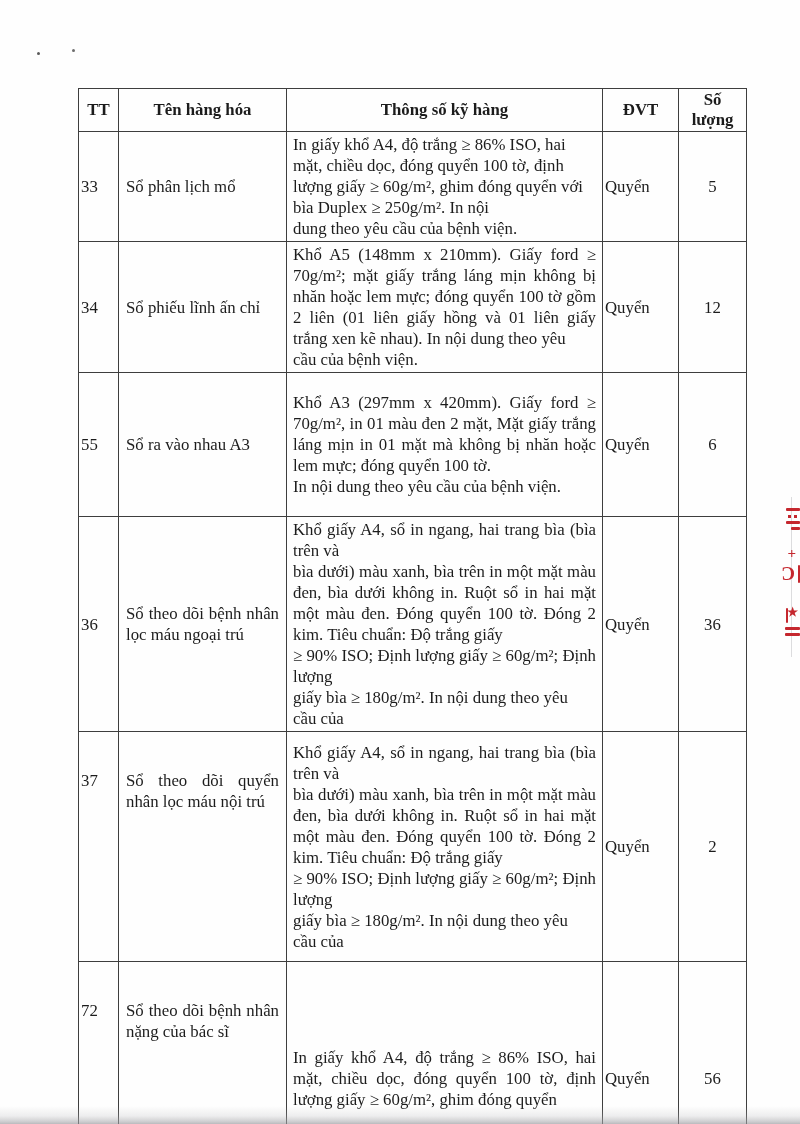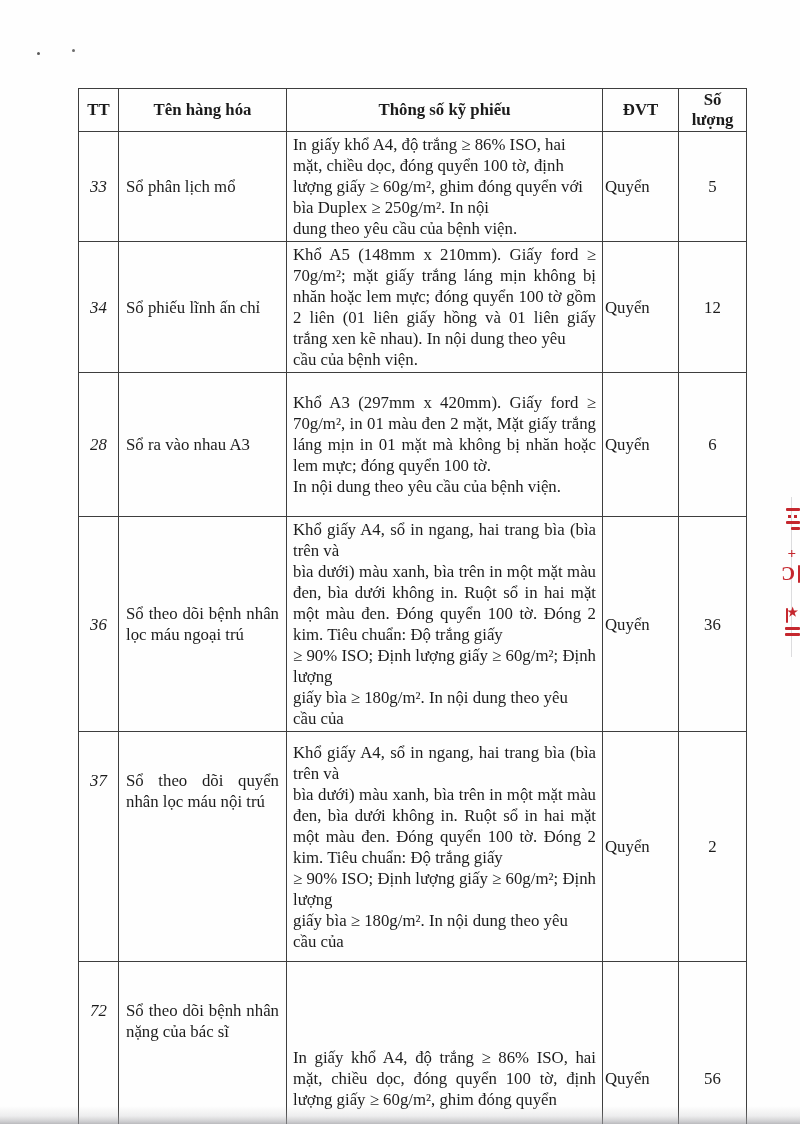--- a/index.html
+++ b/index.html
@@ -42,21 +42,21 @@
     vertical-align: middle;
     overflow: hidden;
   }
   table.goods thead tr { height: 43px; }
   table.goods th {
     font-weight: bold;
     text-align: center;
     padding: 1px 2px;
     line-height: 20px;
   }
-  td.c-tt   { text-align: center; padding: 2px; font-style: italic; }
+  td.c-tt   { text-align: left; padding: 2px; }
   td.c-name { text-align: justify; padding: 2px 7px; }
   td.c-spec { text-align: justify; padding: 2px 6px; white-space: pre-line; }
   td.c-unit { text-align: left; padding: 2px; }
   td.c-qty  { text-align: center; padding: 2px; }
   
   tbody tr:nth-child(1) { height: 30px; }
   tbody tr:nth-child(2) { height: 105px; }
   tbody tr:nth-child(3) { height: 144px; }
   tbody tr:nth-child(4) { height: 102px; }
   tbody tr:nth-child(5) { height: 230px; }
@@ -100,21 +100,21 @@
     <col style="width:40px">
       <col style="width:168px">
       <col style="width:316px">
       <col style="width:76px">
       <col style="width:68px">
   </colgroup>
   <thead>
     <tr>
       <th>TT</th>
       <th>Tên hàng hóa</th>
-      <th>Thông số kỹ phiếu</th>
+      <th>Thông số kỹ hàng</th>
       <th>ĐVT</th>
       <th>Số lượng</th>
     </tr>
   </thead>
   <tbody>
     <tr>
       <td class="c-tt">33</td>
       <td class="c-name">Sổ phân lịch mổ</td>
       <td class="c-spec">In giấy khổ A4, độ trắng ≥ 86% ISO, hai mặt, chiều dọc, đóng quyển 100 tờ, định lượng giấy ≥ 60g/m², ghim đóng quyển với bìa Duplex ≥ 250g/m². In nội
 dung theo yêu cầu của bệnh viện.</td>
@@ -123,21 +123,21 @@
     </tr>
     <tr>
       <td class="c-tt">34</td>
       <td class="c-name">Sổ phiếu lĩnh ấn chỉ</td>
       <td class="c-spec">Khổ A5 (148mm x 210mm). Giấy ford ≥ 70g/m²; mặt giấy trắng láng mịn không bị nhăn hoặc lem mực; đóng quyển 100 tờ gồm 2 liên (01 liên giấy hồng và 01 liên giấy trắng xen kẽ nhau). In nội dung theo yêu
 cầu của bệnh viện.</td>
       <td class="c-unit">Quyển</td>
       <td class="c-qty">12</td>
     </tr>
     <tr>
-      <td class="c-tt">28</td>
+      <td class="c-tt">55</td>
       <td class="c-name">Sổ ra vào nhau A3</td>
       <td class="c-spec">Khổ A3 (297mm x 420mm). Giấy ford ≥ 70g/m², in 01 màu đen 2 mặt, Mặt giấy trắng láng mịn in 01 mặt mà không bị nhăn hoặc lem mực; đóng quyển 100 tờ.
 In nội dung theo yêu cầu của bệnh viện.</td>
       <td class="c-unit">Quyển</td>
       <td class="c-qty">6</td>
     </tr>
     <tr>
       <td class="c-tt">36</td>
       <td class="c-name">Sổ theo dõi bệnh nhân lọc máu ngoại trú</td>
       <td class="c-spec">Khổ giấy A4, sổ in ngang, hai trang bìa (bìa trên và

